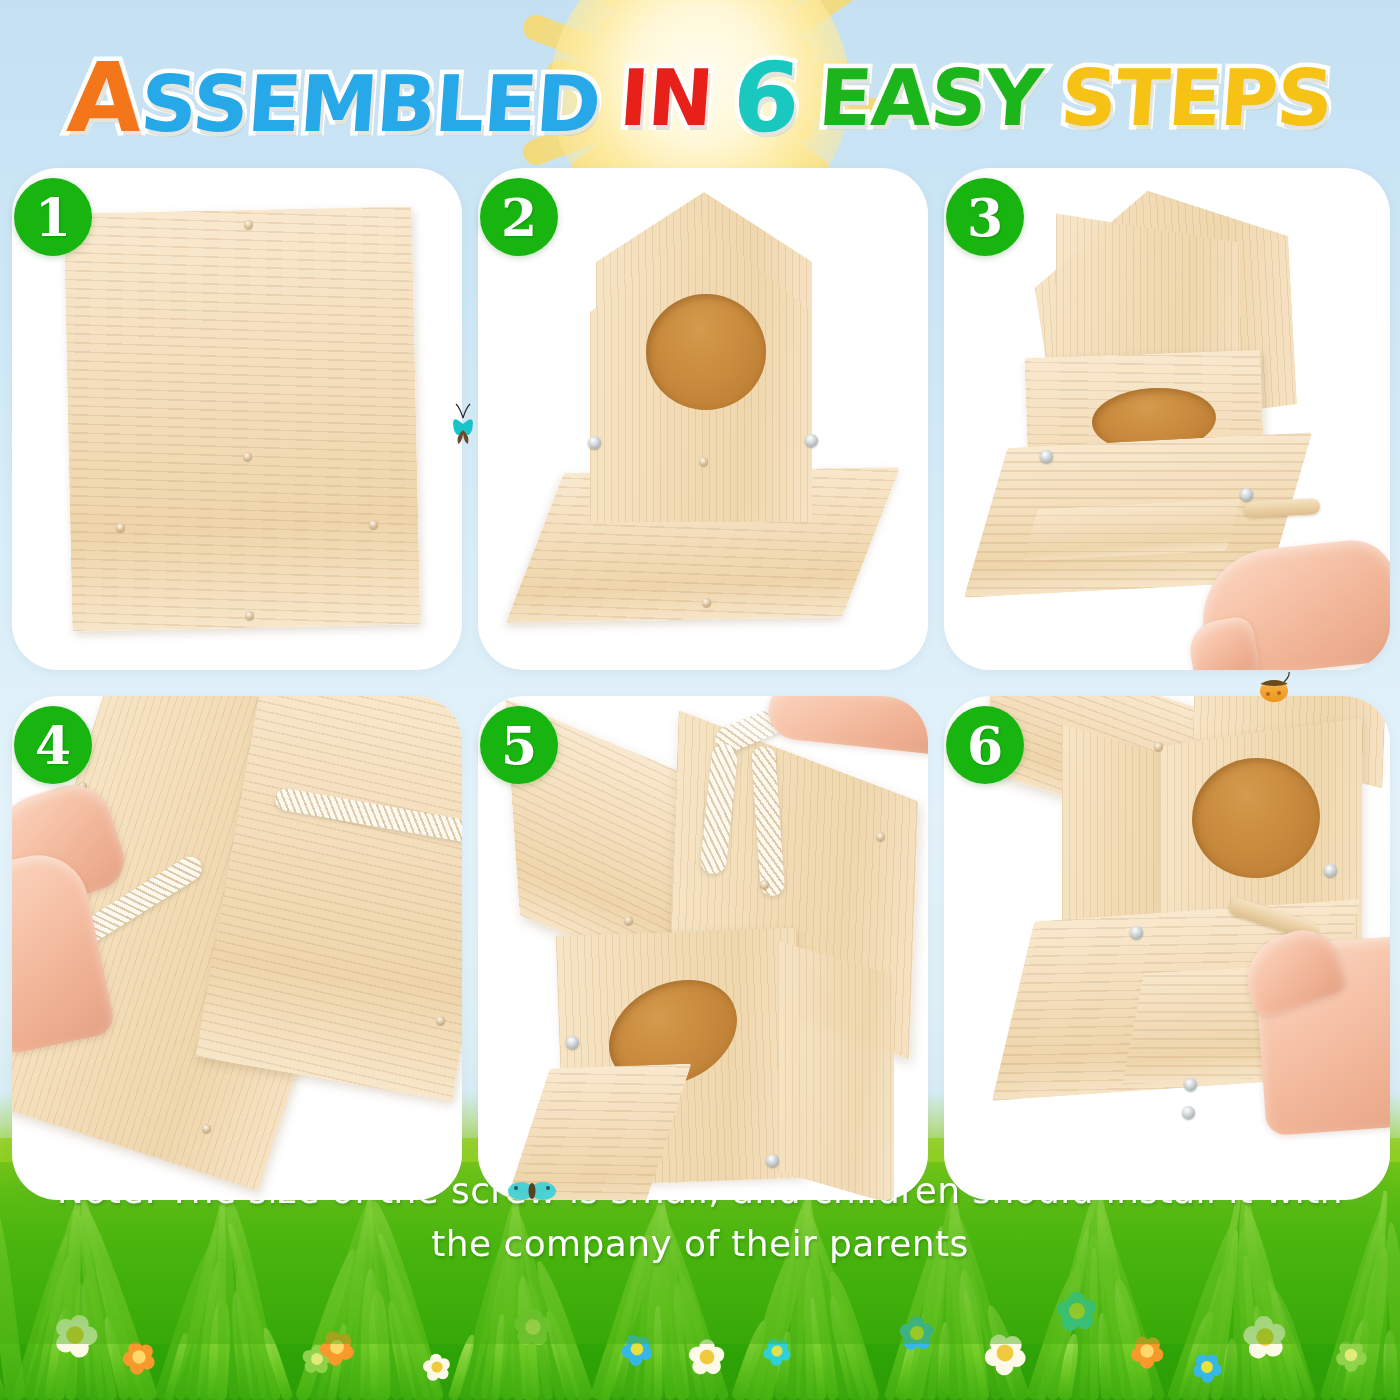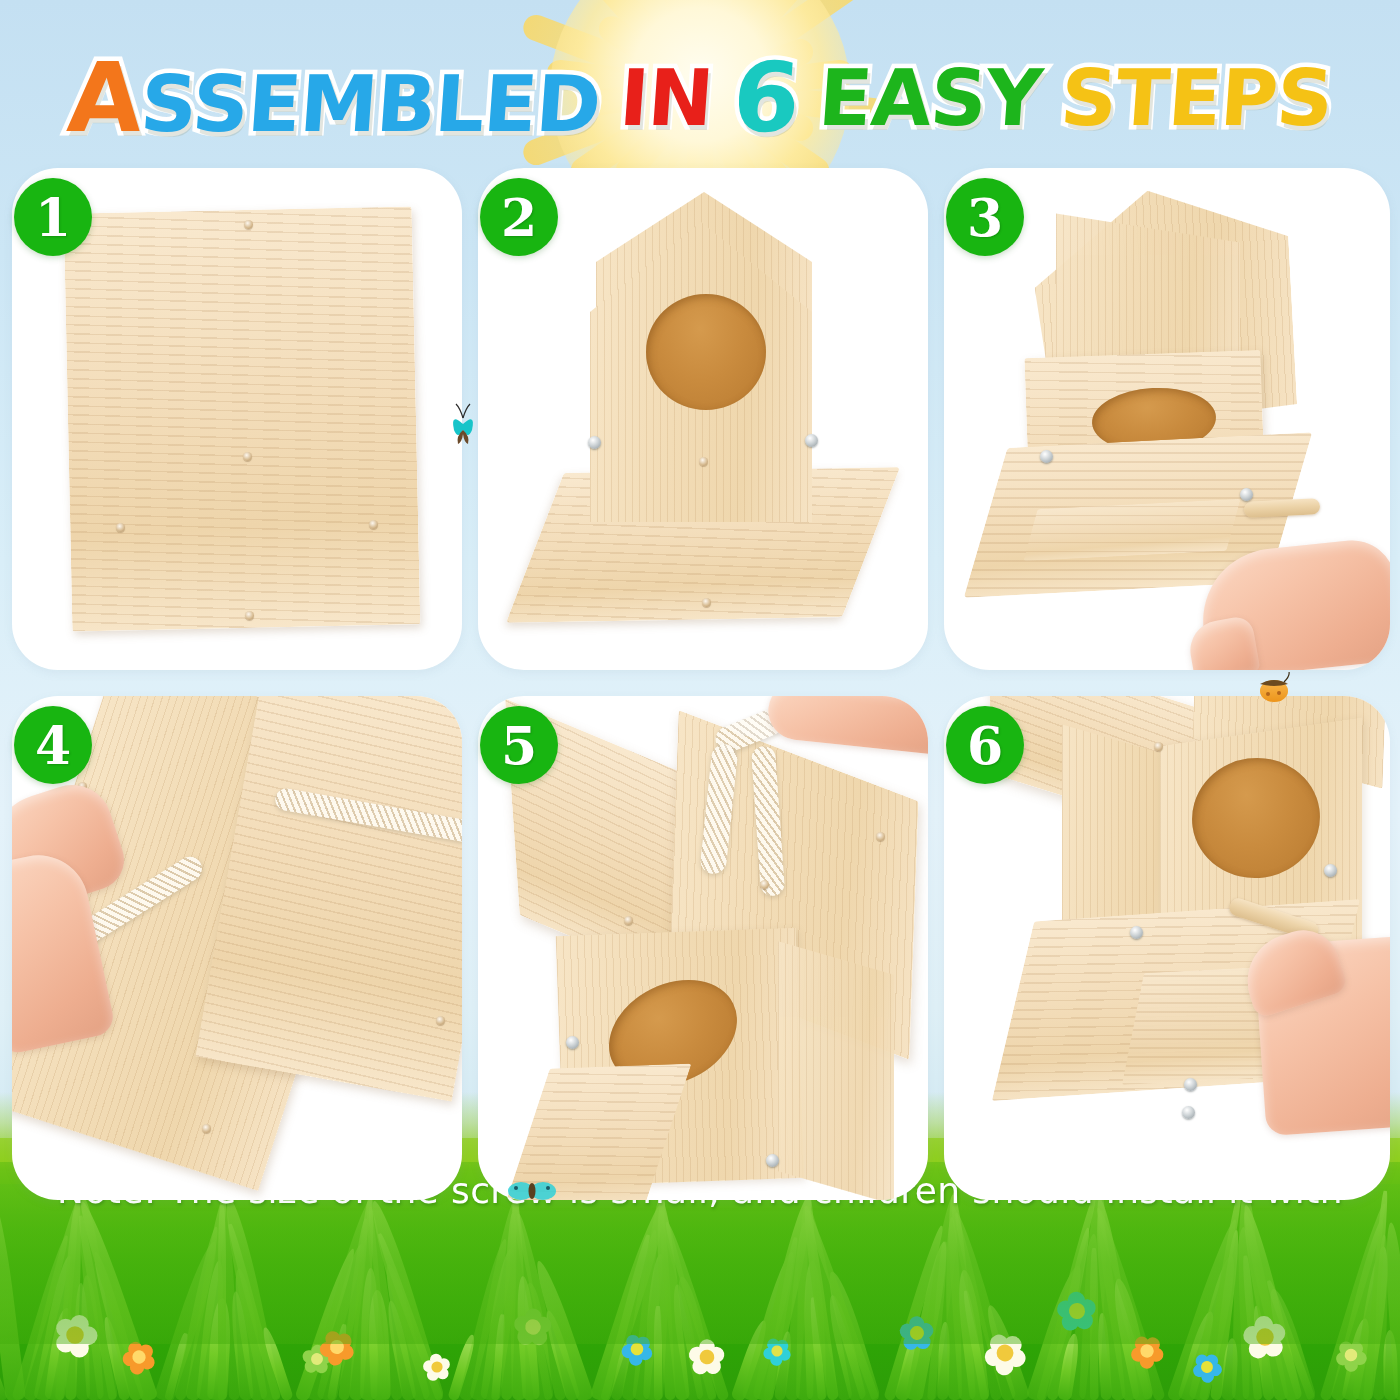--- a/index.html
+++ b/index.html
@@ -451,20 +451,21 @@
         <div class="petal" style="background: rgb(54, 183, 232); left: 13.1px; top: 19.5px;"></div>
         <div class="petal" style="background: rgb(54, 183, 232); left: 1.9px; top: 15.9px;"></div>
         <div class="petal" style="background: rgb(54, 183, 232); left: 1.9px; top: 4.1px;"></div>
         <div class="petal" style="background: rgb(54, 183, 232); left: 13.1px; top: 0.5px;"></div>
         <div class="fcore" style="background: rgb(230, 226, 58);"></div>
       </div>
     </div>
   <div id="note-band"></div>
   <div id="note-text">
     <div>Note: The size of the screw is small, and children should install it with</div>
+    <div>the company of their parents</div>
   </div>
 </div>
 
 <div id="grid">
 
   <div class="panel p-c0 p-r0">
     <div class="wood-h" style="left:56px;top:42px;width:348px;height:418px;transform:rotate(-1.2deg);border-radius:3px;box-shadow:2px 4px 9px rgba(150,120,85,.25);"></div>
     <div class="screwhole" style="left:232px;top:52px;"></div>
     <div class="screwhole" style="left:231px;top:284px;"></div>
     <div class="screwhole" style="left:104px;top:355px;"></div>

